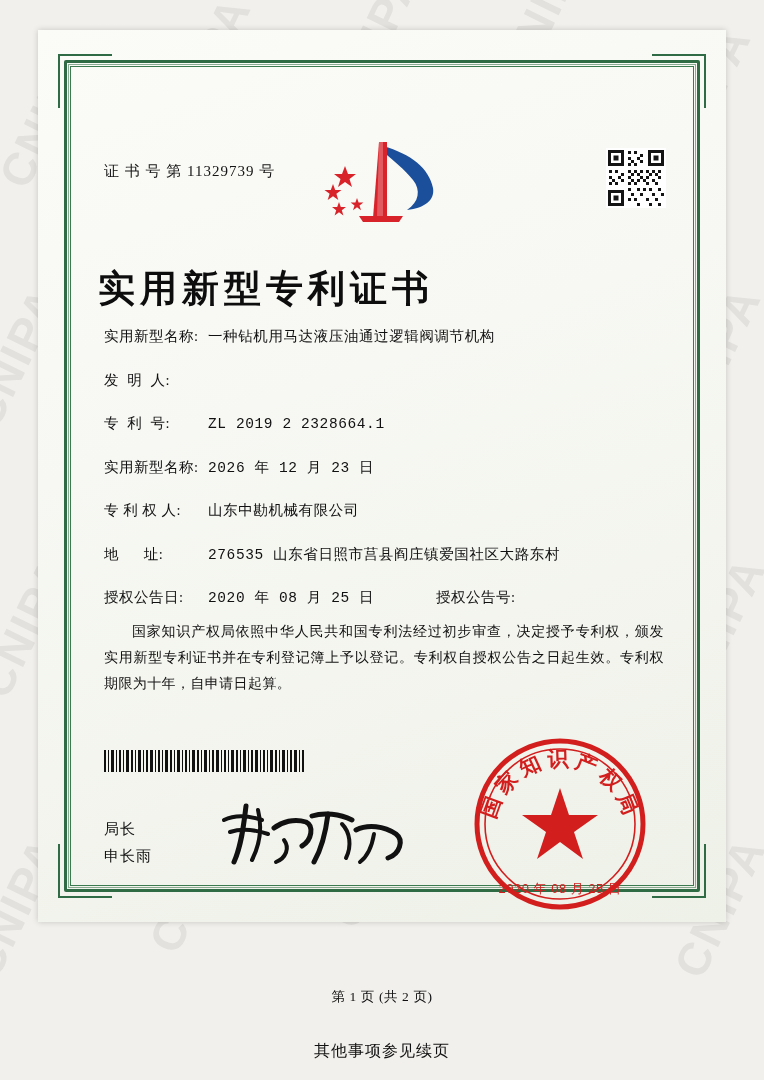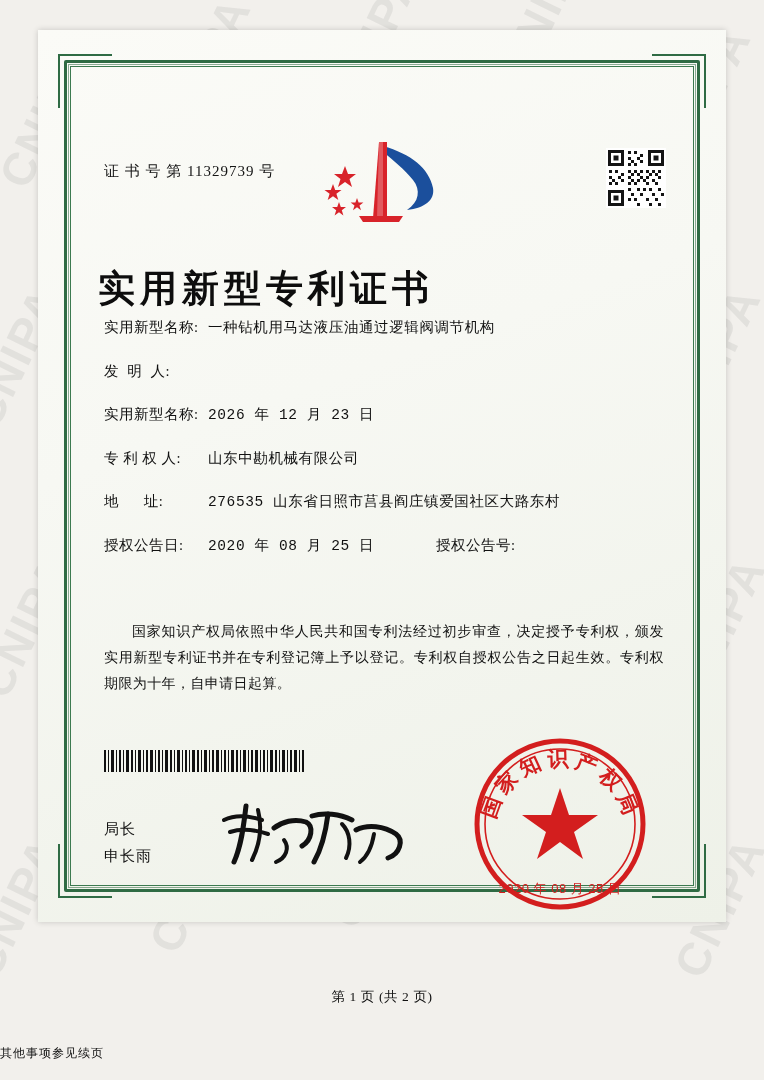--- a/index.html
+++ b/index.html
@@ -131,21 +131,21 @@
     color: #0d0d0d;
     font-family: "Liberation Serif", "DejaVu Serif", serif;
     margin-top: 22px;
   }
 
   
   .fields {
     position: absolute;
     left: 6px;
     right: 0;
-    top: 218px;
+    top: 227px;
   }
   .field-row {
     display: flex;
     align-items: baseline;
     font-size: 14.5px;
     color: #111;
     margin-bottom: 24.5px;
     letter-spacing: 0.5px;
   }
   .field-label {
@@ -240,22 +240,22 @@
     font-size: 13.5px;
     color: #111;
     letter-spacing: 0.6px;
   }
 
   .footer-note {
     position: absolute;
     left: 0;
     right: 0;
     bottom: 18px;
-    text-align: left;
-    font-size: 12px;
+    text-align: center;
+    font-size: 16px;
     color: #111;
     letter-spacing: 1px;
     z-index: 4;
   }
 </style>
 </head>
 <body>
 
 <div class="watermark-layer">
   <div class="wm" style="left:-30px;  top:90px;">CNIPA</div>
@@ -394,20 +394,24 @@
 
     <div class="fields">
       <div class="field-row">
         <span class="field-label">实用新型名称:</span>
         <span class="field-value">一种钻机用马达液压油通过逻辑阀调节机构</span>
       </div>
       <div class="field-row">
         <span class="field-label">发  明  人:</span>
       </div>
       <div class="field-row">
+        <span class="field-label">专  利  号:</span>
+        <span class="field-value">ZL 2019 2 2328664.1</span>
+      </div>
+      <div class="field-row">
         <span class="field-label">实用新型名称:</span>
         <span class="field-value">2026 年 12 月 23 日</span>
       </div>
       <div class="field-row">
         <span class="field-label">专 利 权 人:</span>
         <span class="field-value">山东中勘机械有限公司</span>
       </div>
       <div class="field-row">
         <span class="field-label">地      址:</span>
         <span class="field-value">276535  山东省日照市莒县阎庄镇爱国社区大路东村</span>

